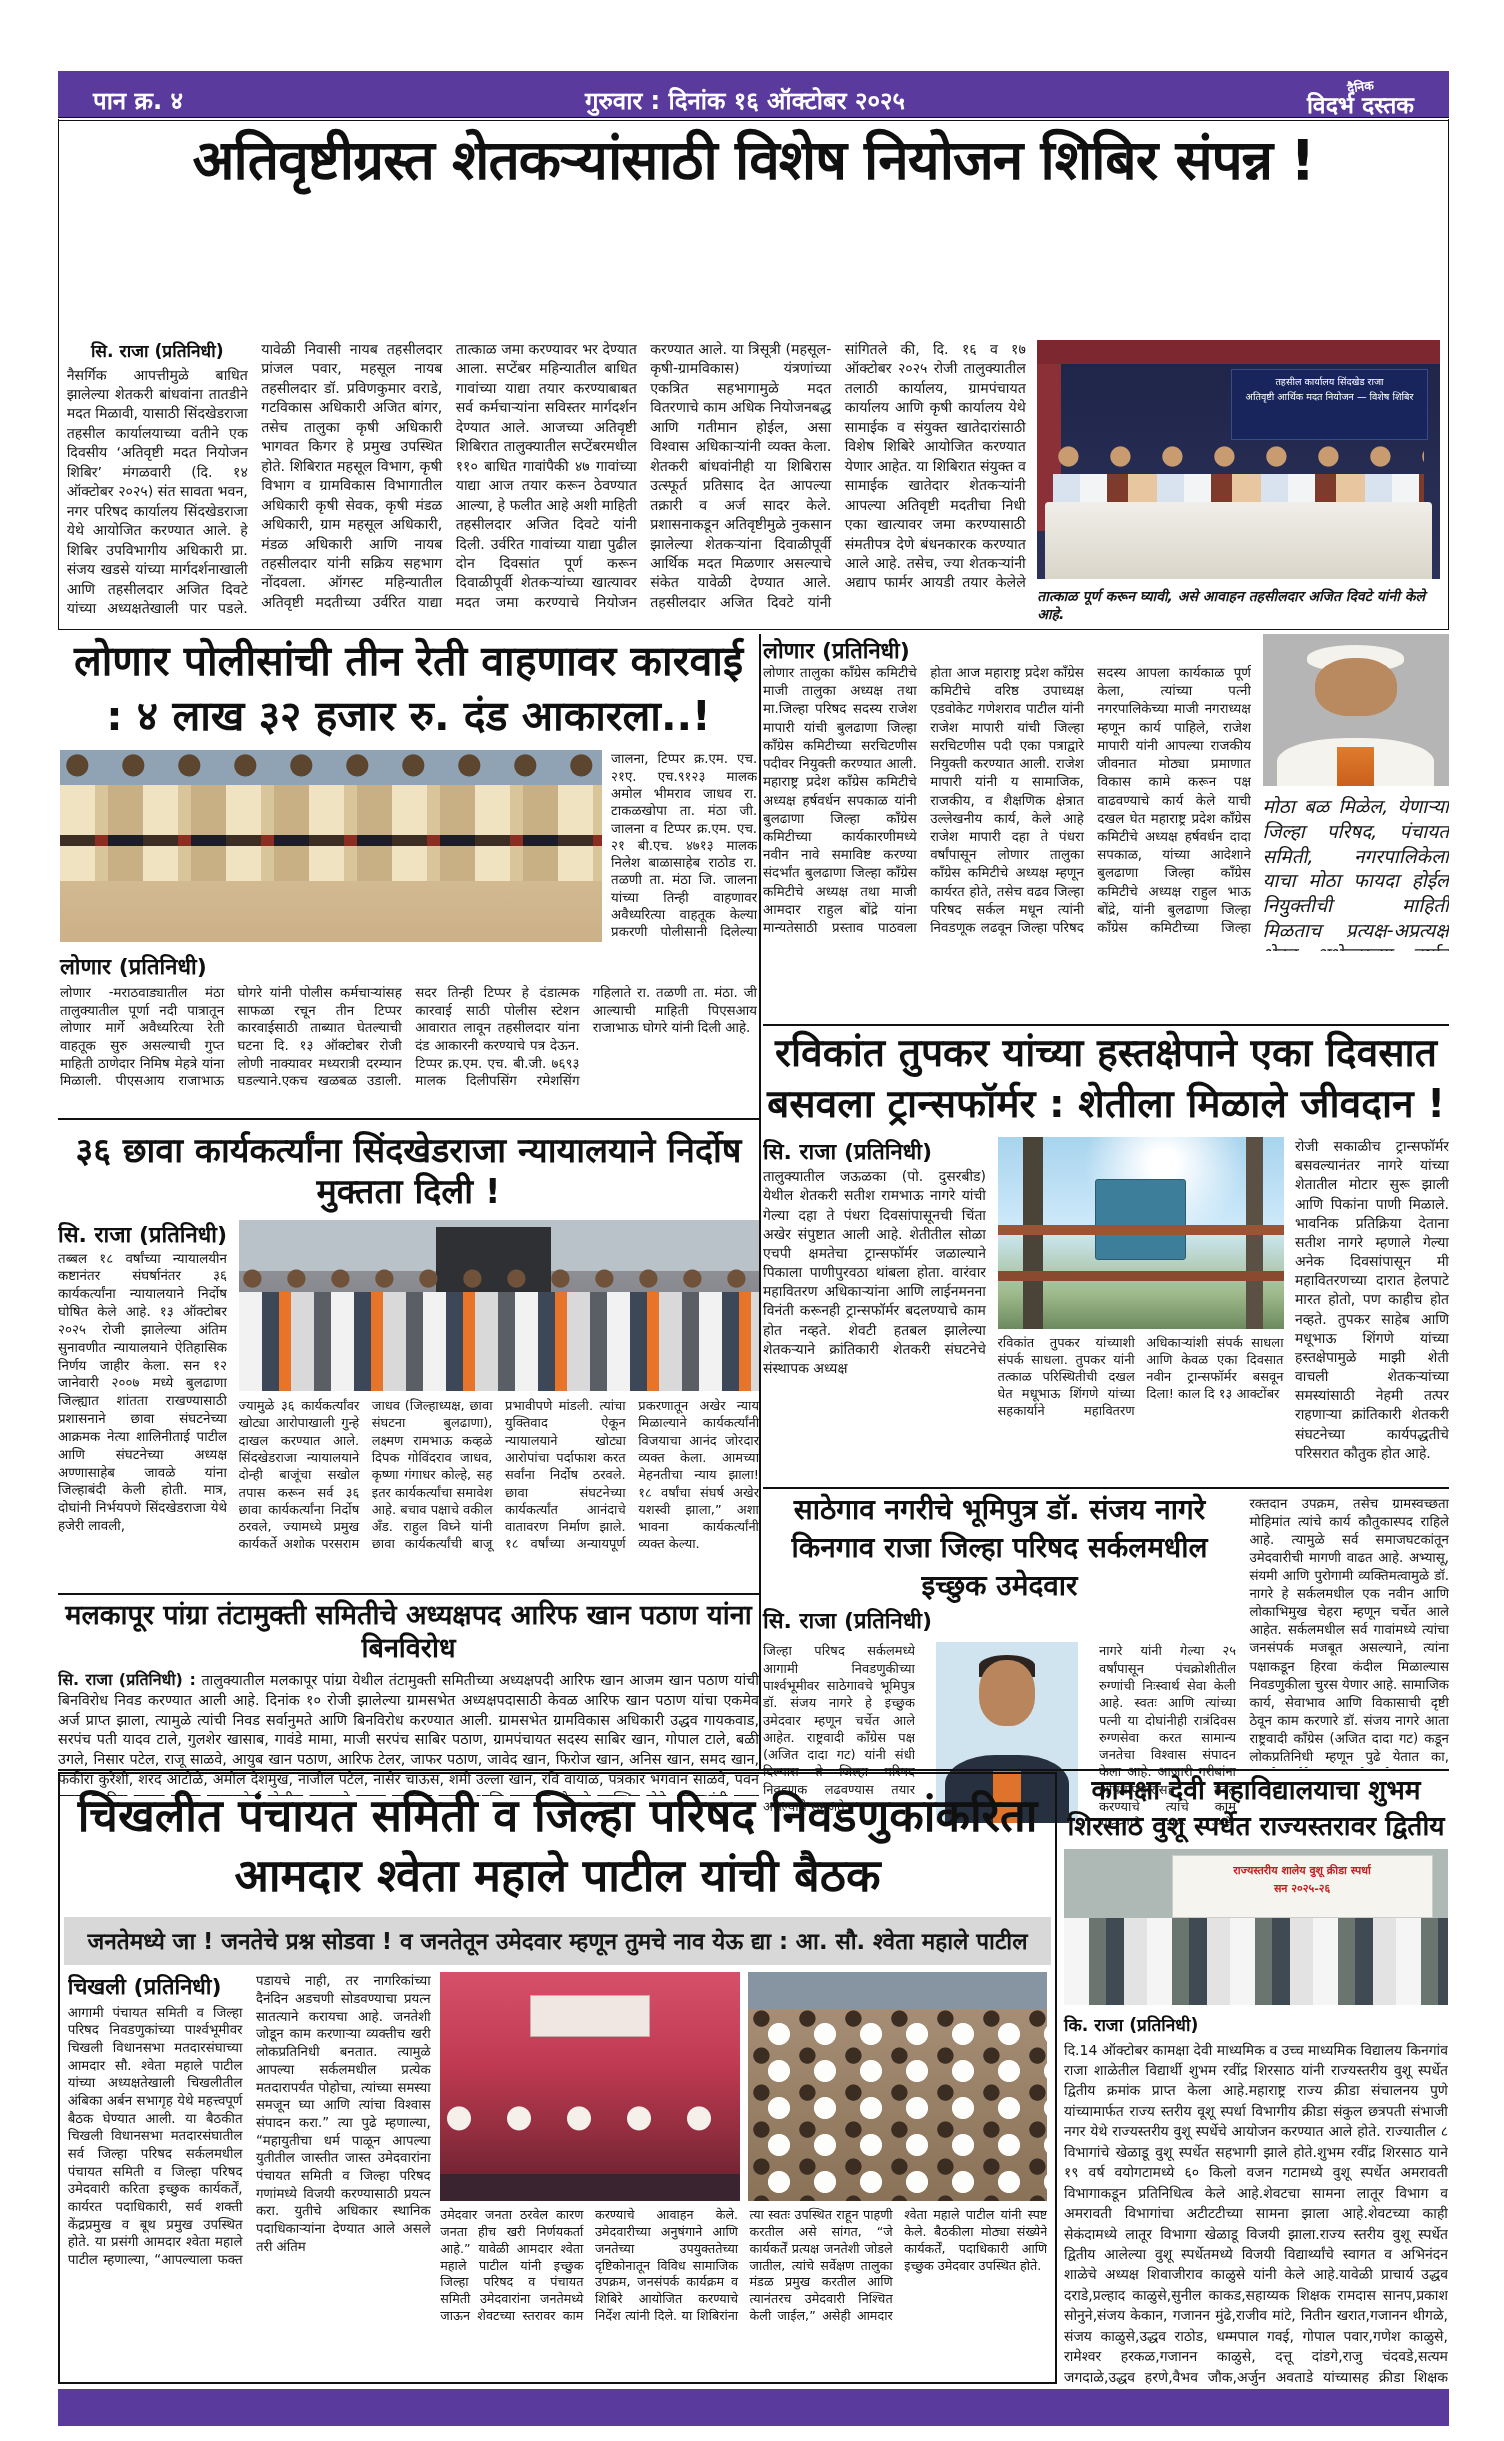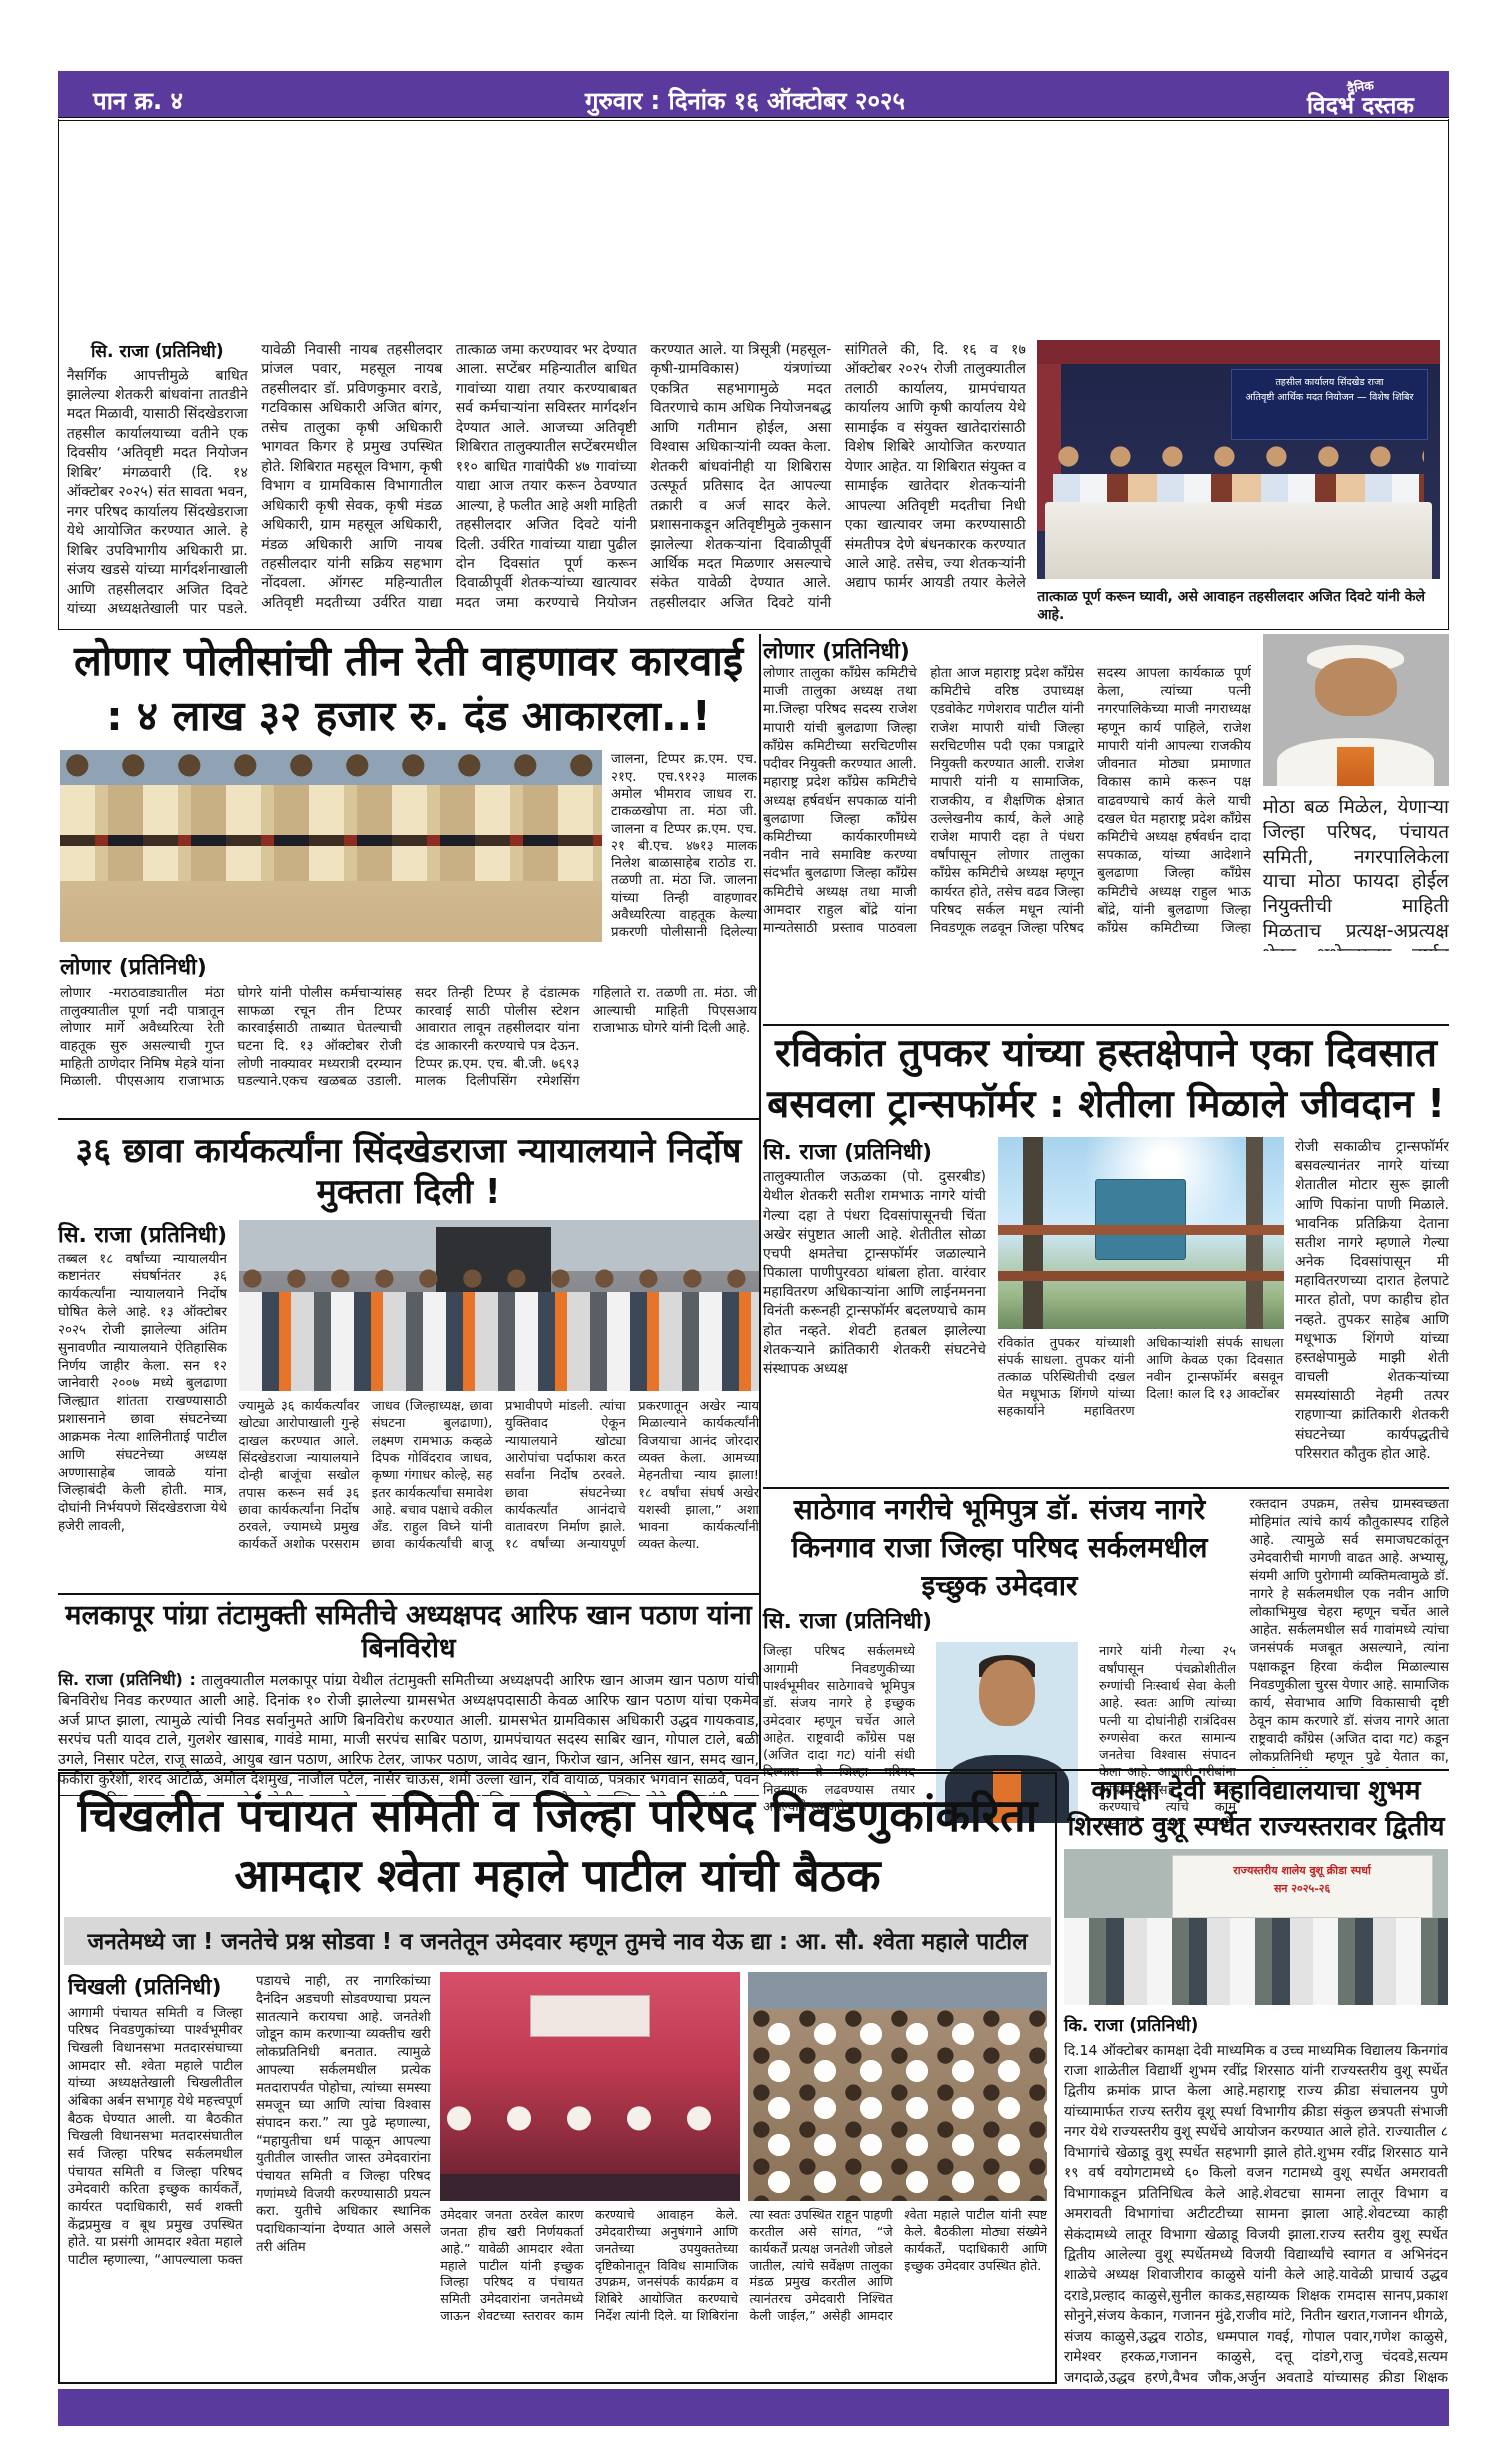--- a/index.html
+++ b/index.html
@@ -30,21 +30,21 @@
   .graybar { background:#d8d8d8; text-align:center; font-weight:700; }
 
   
   .lead-box { border:1.9px solid #111; border-top:4.8px double #111; background:#fff; }
   .lead-box .headline.main { font-size:55px; padding-top:5.8px; letter-spacing:-1px; }
   .lead-sub { margin:7.7px 7.7px 0 7.7px; padding:9.6px 5.8px; font-size:27px; line-height:1.55; }
   .lead-content { position:absolute; left:7.7px; right:7.7px; top:219px; bottom:5.8px; display:flex; gap:11.5px; }
   .lead-cols { flex:1; column-count:5; column-gap:13.4px; font-size:14.2px; line-height:1.37; overflow:hidden; }
   .lead-cols .byline { text-align:center; font-size:17.3px; margin-bottom:1.9px; }
   .lead-photo-wrap { width:403px; display:flex; flex-direction:column; }
-  .caption { font-weight:700; font-size:14px; line-height:1.3; margin-top:8px; overflow:hidden; }
+  .caption { font-weight:700; font-size:14px; line-height:1.3; margin-top:8px; overflow:hidden;font-style:italic; }
 
   
   .ph { position:relative; overflow:hidden; background:#9a9a9a; }
   .ph > div { position:absolute; }
   .ph-lead { background: linear-gradient(180deg,#7d2730 0%,#7d2730 10%,#20264a 10%,#262c52 60%,#2b3158 100%); flex:1; }
   .ph-lead .curtain { left:0; top:10%; width:6%; height:70%; background:#8c3037; }
   .ph-lead .banner { left:48%; top:12%; width:49%; height:30%; background:#17255c; border:1px solid #3a4b8c;
       color:#fff; font-size:9.6px; line-height:1.5; text-align:center; padding-top:5.8px; }
   .ph-lead .heads { left:4%; top:44%; width:92%; height:14%;
       background: radial-gradient(circle 10.6px at 15.4px 11.5px,#c99b70 9.6px,rgba(0,0,0,0) 10.6px); background-size:52px 25px; background-repeat:repeat-x; }
@@ -182,20 +182,21 @@
   <div class="abs masthead" style="left:58px; top:58px; width:1391px; height:56px;margin-top:13px;">
     <span class="pageno">पान क्र. ४</span>
     <span class="dateline">गुरुवार : दिनांक १६ ऑक्टोबर २०२५</span>
     <span class="brand">
       <span class="small">दैनिक</span>
       <span class="big">विदर्भ दस्तक</span>
     </span>
   </div>
 
   <div class="abs lead-box" style="left:58px; top:117px; width:1391px; height:513px;">
+    <div class="headline main">अतिवृष्टीग्रस्त शेतकऱ्यांसाठी विशेष नियोजन शिबिर संपन्न !</div>
     <div class="lead-content">
       <div class="lead-cols jt">
         <div class="byline">सि. राजा (प्रतिनिधी)</div>
         <div>नैसर्गिक आपत्तीमुळे बाधित झालेल्या शेतकरी बांधवांना तातडीने मदत मिळावी, यासाठी सिंदखेडराजा तहसील कार्यालयाच्या वतीने एक दिवसीय ‘अतिवृष्टी मदत नियोजन शिबिर’ मंगळवारी (दि. १४ ऑक्टोबर २०२५) संत सावता भवन, नगर परिषद कार्यालय सिंदखेडराजा येथे आयोजित करण्यात आले. हे शिबिर उपविभागीय अधिकारी प्रा. संजय खडसे यांच्या मार्गदर्शनाखाली आणि तहसीलदार अजित दिवटे यांच्या अध्यक्षतेखाली पार पडले. यावेळी निवासी नायब तहसीलदार प्रांजल पवार, महसूल नायब तहसीलदार डॉ. प्रविणकुमार वराडे, गटविकास अधिकारी अजित बांगर, तसेच तालुका कृषी अधिकारी भागवत किगर हे प्रमुख उपस्थित होते. शिबिरात महसूल विभाग, कृषी विभाग व ग्रामविकास विभागातील अधिकारी कृषी सेवक, कृषी मंडळ अधिकारी, ग्राम महसूल अधिकारी, मंडळ अधिकारी आणि नायब तहसीलदार यांनी सक्रिय सहभाग नोंदवला. ऑगस्ट महिन्यातील अतिवृष्टी मदतीच्या उर्वरित याद्या तात्काळ जमा करण्यावर भर देण्यात आला. सप्टेंबर महिन्यातील बाधित गावांच्या याद्या तयार करण्याबाबत सर्व कर्मचाऱ्यांना सविस्तर मार्गदर्शन देण्यात आले. आजच्या अतिवृष्टी शिबिरात तालुक्यातील सप्टेंबरमधील ११० बाधित गावांपैकी ४७ गावांच्या याद्या आज तयार करून ठेवण्यात आल्या, हे फलीत आहे अशी माहिती तहसीलदार अजित दिवटे यांनी दिली. उर्वरित गावांच्या याद्या पुढील दोन दिवसांत पूर्ण करून दिवाळीपूर्वी शेतकऱ्यांच्या खात्यावर मदत जमा करण्याचे नियोजन करण्यात आले. या त्रिसूत्री (महसूल-कृषी-ग्रामविकास) यंत्रणांच्या एकत्रित सहभागामुळे मदत वितरणाचे काम अधिक नियोजनबद्ध आणि गतीमान होईल, असा विश्वास अधिकाऱ्यांनी व्यक्त केला. शेतकरी बांधवांनीही या शिबिरास उत्स्फूर्त प्रतिसाद देत आपल्या तक्रारी व अर्ज सादर केले. प्रशासनाकडून अतिवृष्टीमुळे नुकसान झालेल्या शेतकऱ्यांना दिवाळीपूर्वी आर्थिक मदत मिळणार असल्याचे संकेत यावेळी देण्यात आले. तहसीलदार अजित दिवटे यांनी सांगितले की, दि. १६ व १७ ऑक्टोबर २०२५ रोजी तालुक्यातील तलाठी कार्यालय, ग्रामपंचायत कार्यालय आणि कृषी कार्यालय येथे सामाईक व संयुक्त खातेदारांसाठी विशेष शिबिरे आयोजित करण्यात येणार आहेत. या शिबिरात संयुक्त व सामाईक खातेदार शेतकऱ्यांनी आपल्या अतिवृष्टी मदतीचा निधी एका खात्यावर जमा करण्यासाठी संमतीपत्र देणे बंधनकारक करण्यात आले आहे. तसेच, ज्या शेतकऱ्यांनी अद्याप फार्मर आयडी तयार केलेले नाही, त्यांनी आपल्या बँक खात्यांची ई-केवायसी</div>
       </div>
       <div class="lead-photo-wrap">
         <div class="ph ph-lead">
           <div class="curtain"></div>
           <div class="banner">
             <div>तहसील कार्यालय सिंदखेड राजा</div>

